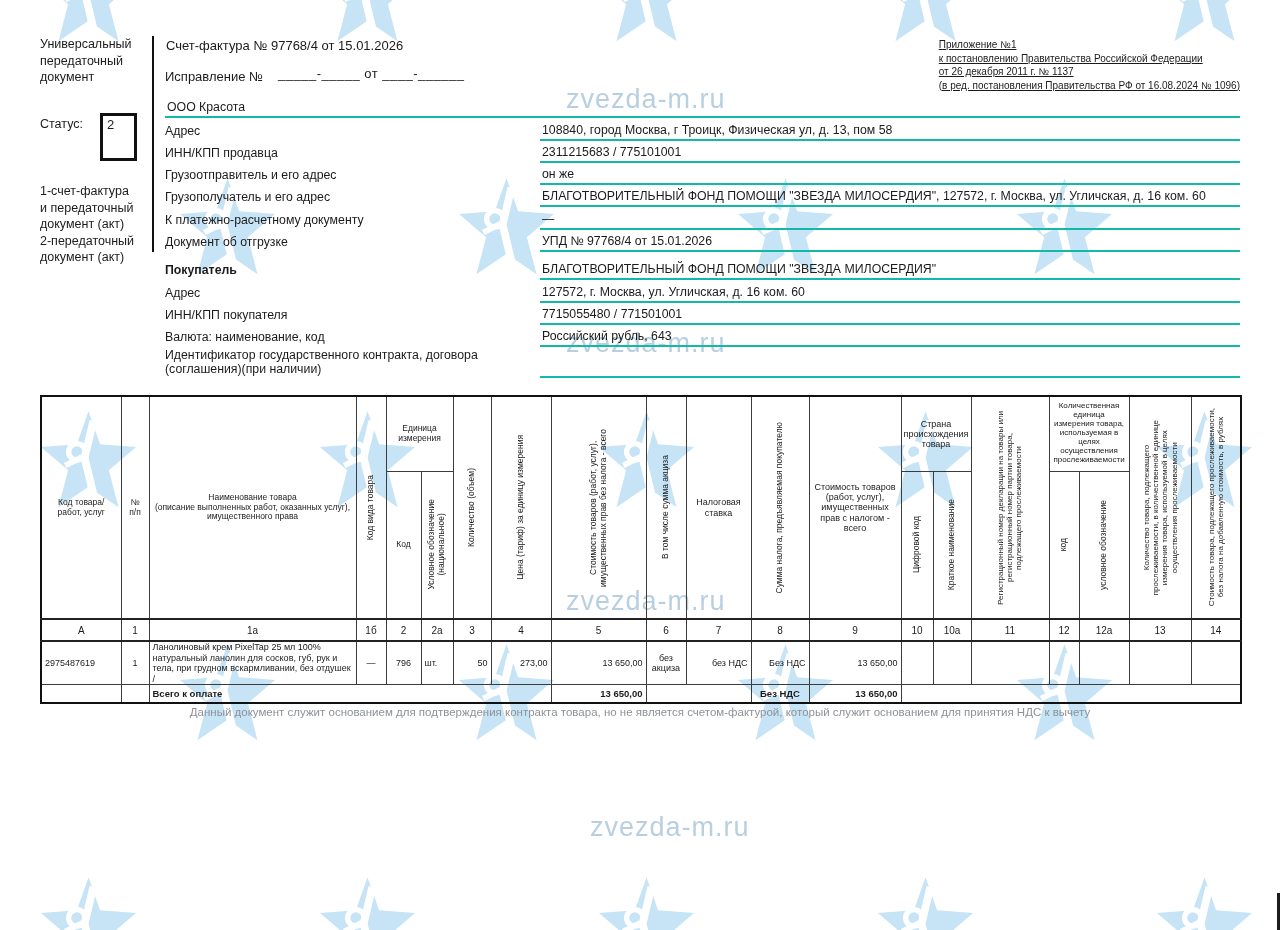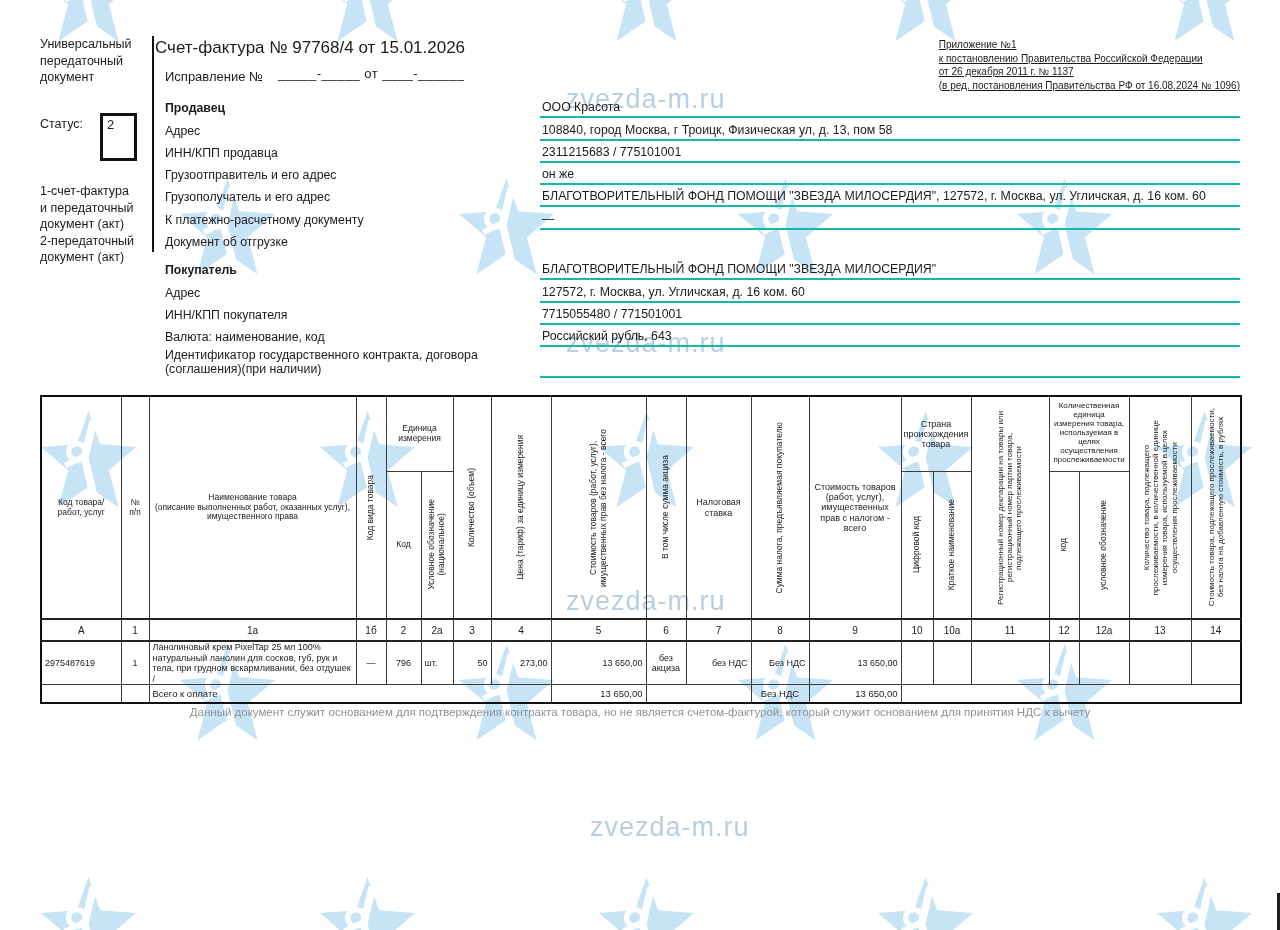--- a/index.html
+++ b/index.html
@@ -20,21 +20,21 @@
 
   
   .doc-type{position:absolute;left:40px;top:36px;width:110px;font-size:12.5px;line-height:16.5px;}
   .status-row{position:absolute;left:40px;top:113px;}
   .status-label{position:absolute;left:0;top:4px;font-size:12.5px;}
   .status-box{position:absolute;left:60px;top:0;width:27px;height:41px;border:3px solid #111;font-size:13px;padding:1px 0 0 4px;}
   .status-note{position:absolute;left:40px;top:183px;width:115px;font-size:12.5px;line-height:16.5px;}
   .v-divider{position:absolute;left:152px;top:36px;width:2px;height:216px;background:#111;}
 
   
-  .invoice-line{position:absolute;left:155px;top:38px;font-size:17px;}
+  .invoice-line{position:absolute;left:166px;top:38px;font-size:13px;}
   .correction-label{position:absolute;left:165px;top:69px;font-size:13px;}
   .correction-blanks{position:absolute;left:278px;top:66px;font-size:13px;letter-spacing:0.5px;}
   .appendix{position:absolute;right:40px;top:38px;font-size:10px;line-height:13.5px;text-decoration:underline;}
 
   
   #parties{position:absolute;left:165px;top:96px;width:1075px;}
   .prow{display:flex;height:22.3px;}
   .prow.tall{height:31px;}
   .prow.spacer{height:6px;}
   .plabel{width:375px;font-size:12.3px;display:flex;align-items:flex-end;padding-bottom:3px;line-height:14px;}
@@ -46,21 +46,21 @@
   #goods-table{position:absolute;left:40px;top:395px;}
   table{border-collapse:collapse;table-layout:fixed;width:1200px;background:transparent;border:2px solid #111;}
   td,th{border:1px solid #3c3c3c;padding:0;font-weight:normal;vertical-align:middle;text-align:center;overflow:hidden;}
   th{font-size:8.5px;line-height:1.12;margin-left:43px;}
   .vtxt{writing-mode:vertical-rl;transform:rotate(180deg);margin:0 auto;white-space:pre-line;font-size:8.5px;line-height:1.15;max-height:215px;}
   .vsm .vtxt{font-size:8px;}
   .hrow1{height:75px;}
   .hrow2{height:148px;}
   .idrow td{height:20px;font-size:10px;border-top:2px solid #222;border-bottom:2px solid #222;}
   .datarow td{height:40px;font-size:9px;line-height:1.18;}
-  .totalrow td{height:17px;font-size:9.5px;font-weight:normal;}
+  .totalrow td{height:17px;font-size:9.5px;font-weight:bold;}
   .cell-left{text-align:left;padding-left:3px;}
   .cell-right{text-align:right;padding-right:3px;}
   .noborder{border:none;}
 
   .footnote{position:absolute;left:0;top:706px;width:1280px;text-align:center;font-size:11.5px;color:#8d9297;}
   .scan-artifact{position:absolute;right:0;top:893px;width:3px;height:37px;background:#1c1c1c;}
 </style>
 </head>
 <body>
 
@@ -232,21 +232,20 @@
   <div class="invoice-line">Счет-фактура № 97768/4 от 15.01.2026</div>
   <div class="correction-label">Исправление №</div>
   <div class="correction-blanks">_____-_____ от ____-______</div>
   <div class="appendix pre">Приложение №1
 к постановлению Правительства Российской Федерации
 от 26 декабря 2011 г. № 1137
 (в ред. постановления Правительства РФ от 16.08.2024 № 1096)</div>
 
   <div id="parties">
     <div class="prow">
-        <div class="plabel bold">Продавец</div>
         <div class="pvalue">ООО Красота</div>
       </div>
     <div class="prow">
         <div class="plabel">Адрес</div>
         <div class="pvalue">108840, город Москва, г Троицк, Физическая ул, д. 13, пом 58</div>
       </div>
     <div class="prow">
         <div class="plabel">ИНН/КПП продавца</div>
         <div class="pvalue">2311215683 / 775101001</div>
       </div>
@@ -257,20 +256,21 @@
     <div class="prow">
         <div class="plabel">Грузополучатель и его адрес</div>
         <div class="pvalue">БЛАГОТВОРИТЕЛЬНЫЙ ФОНД ПОМОЩИ "ЗВЕЗДА МИЛОСЕРДИЯ", 127572, г. Москва, ул. Угличская, д. 16 ком. 60</div>
       </div>
     <div class="prow">
         <div class="plabel">К платежно-расчетному документу</div>
         <div class="pvalue">—</div>
       </div>
     <div class="prow">
         <div class="plabel">Документ об отгрузке</div>
+        <div class="pvalue">УПД № 97768/4 от 15.01.2026</div>
       </div>
     <div class="prow spacer"></div>
     <div class="prow">
         <div class="plabel bold">Покупатель</div>
         <div class="pvalue">БЛАГОТВОРИТЕЛЬНЫЙ ФОНД ПОМОЩИ "ЗВЕЗДА МИЛОСЕРДИЯ"</div>
       </div>
     <div class="prow">
         <div class="plabel">Адрес</div>
         <div class="pvalue">127572, г. Москва, ул. Угличская, д. 16 ком. 60</div>
       </div>

